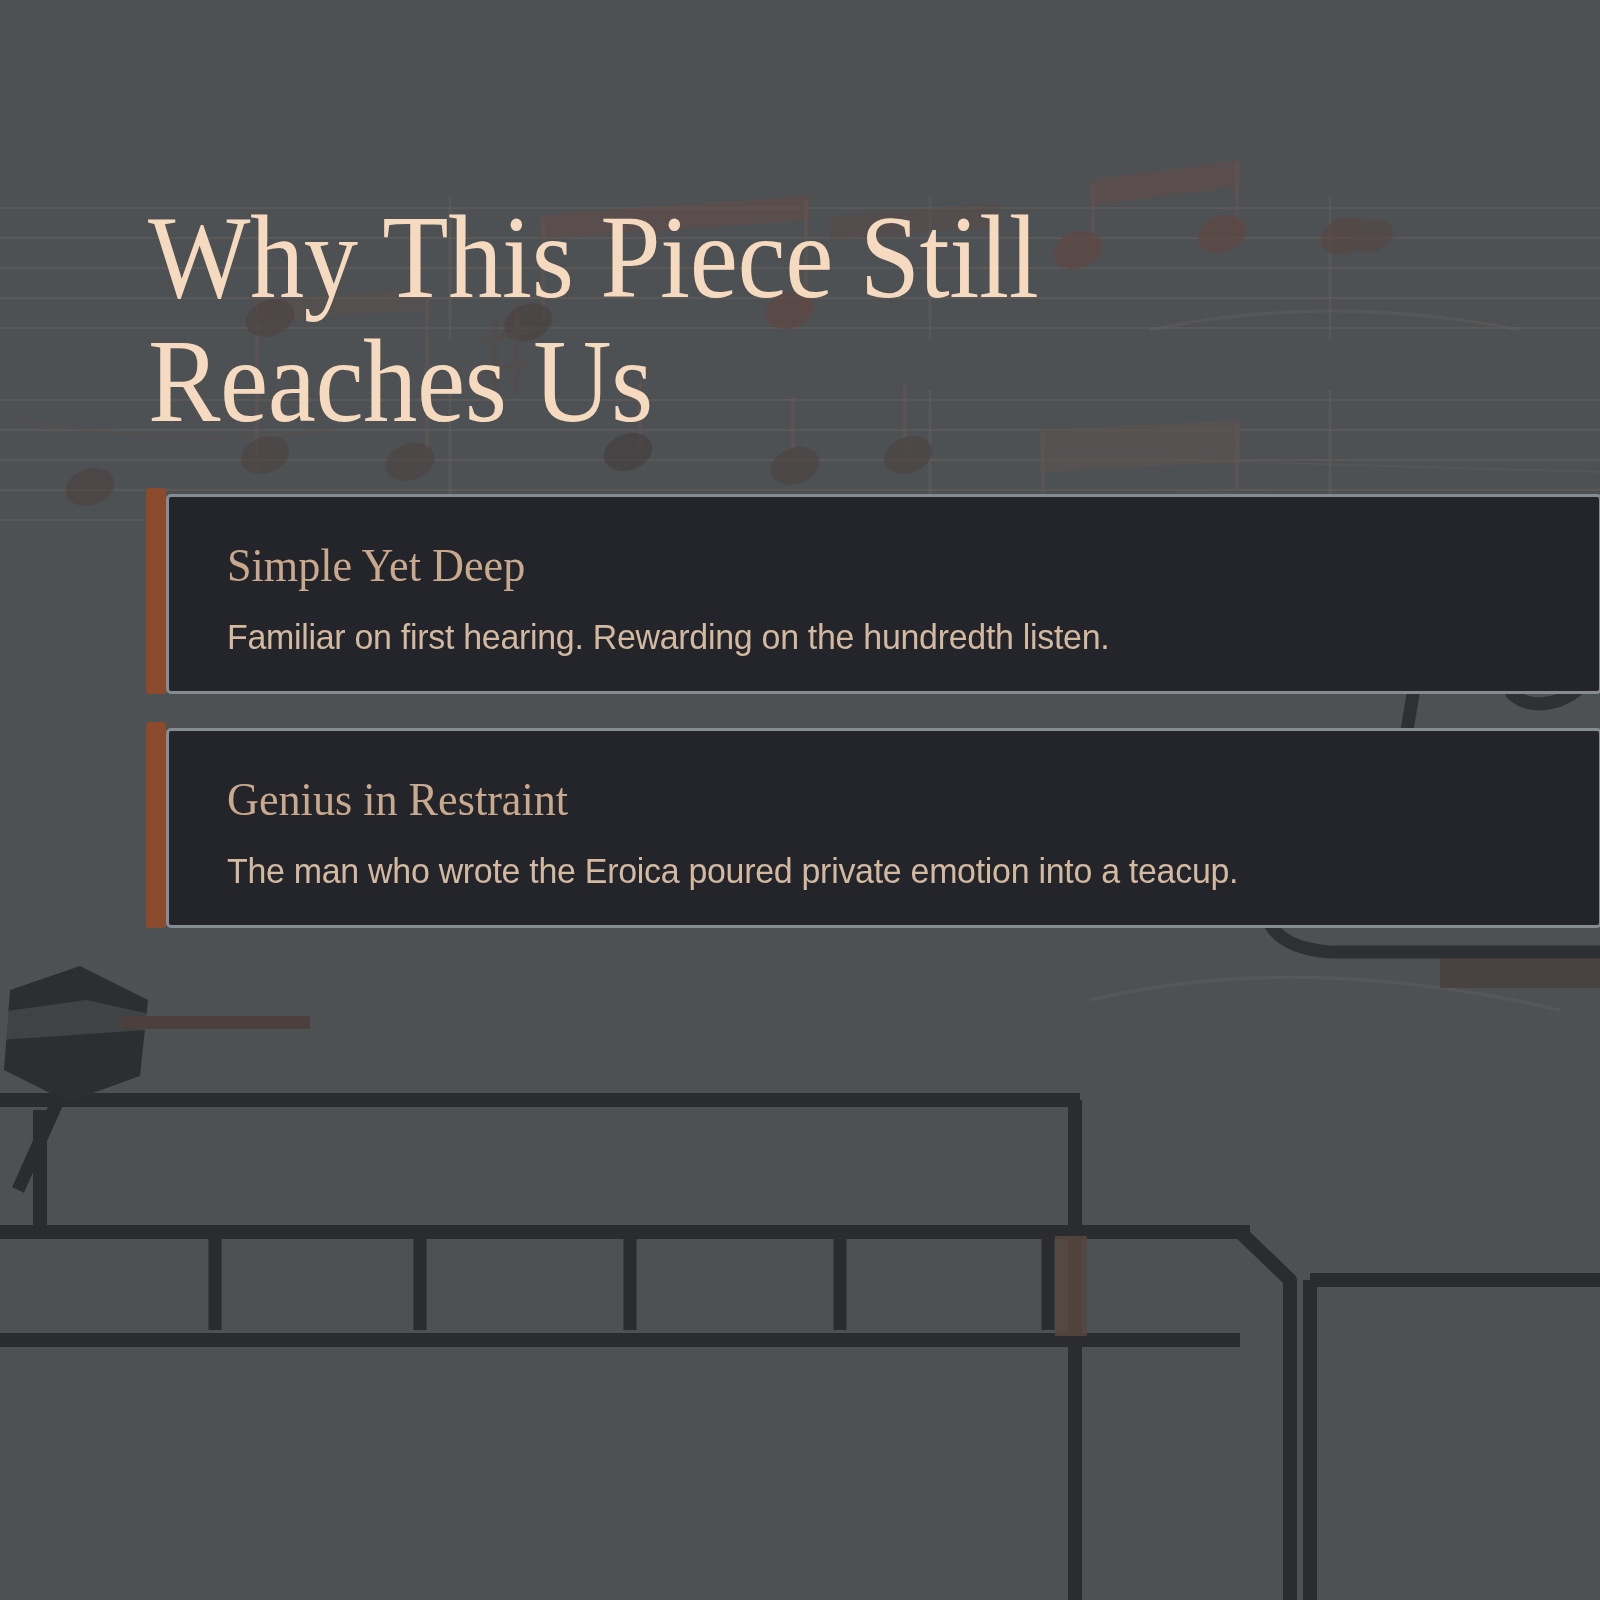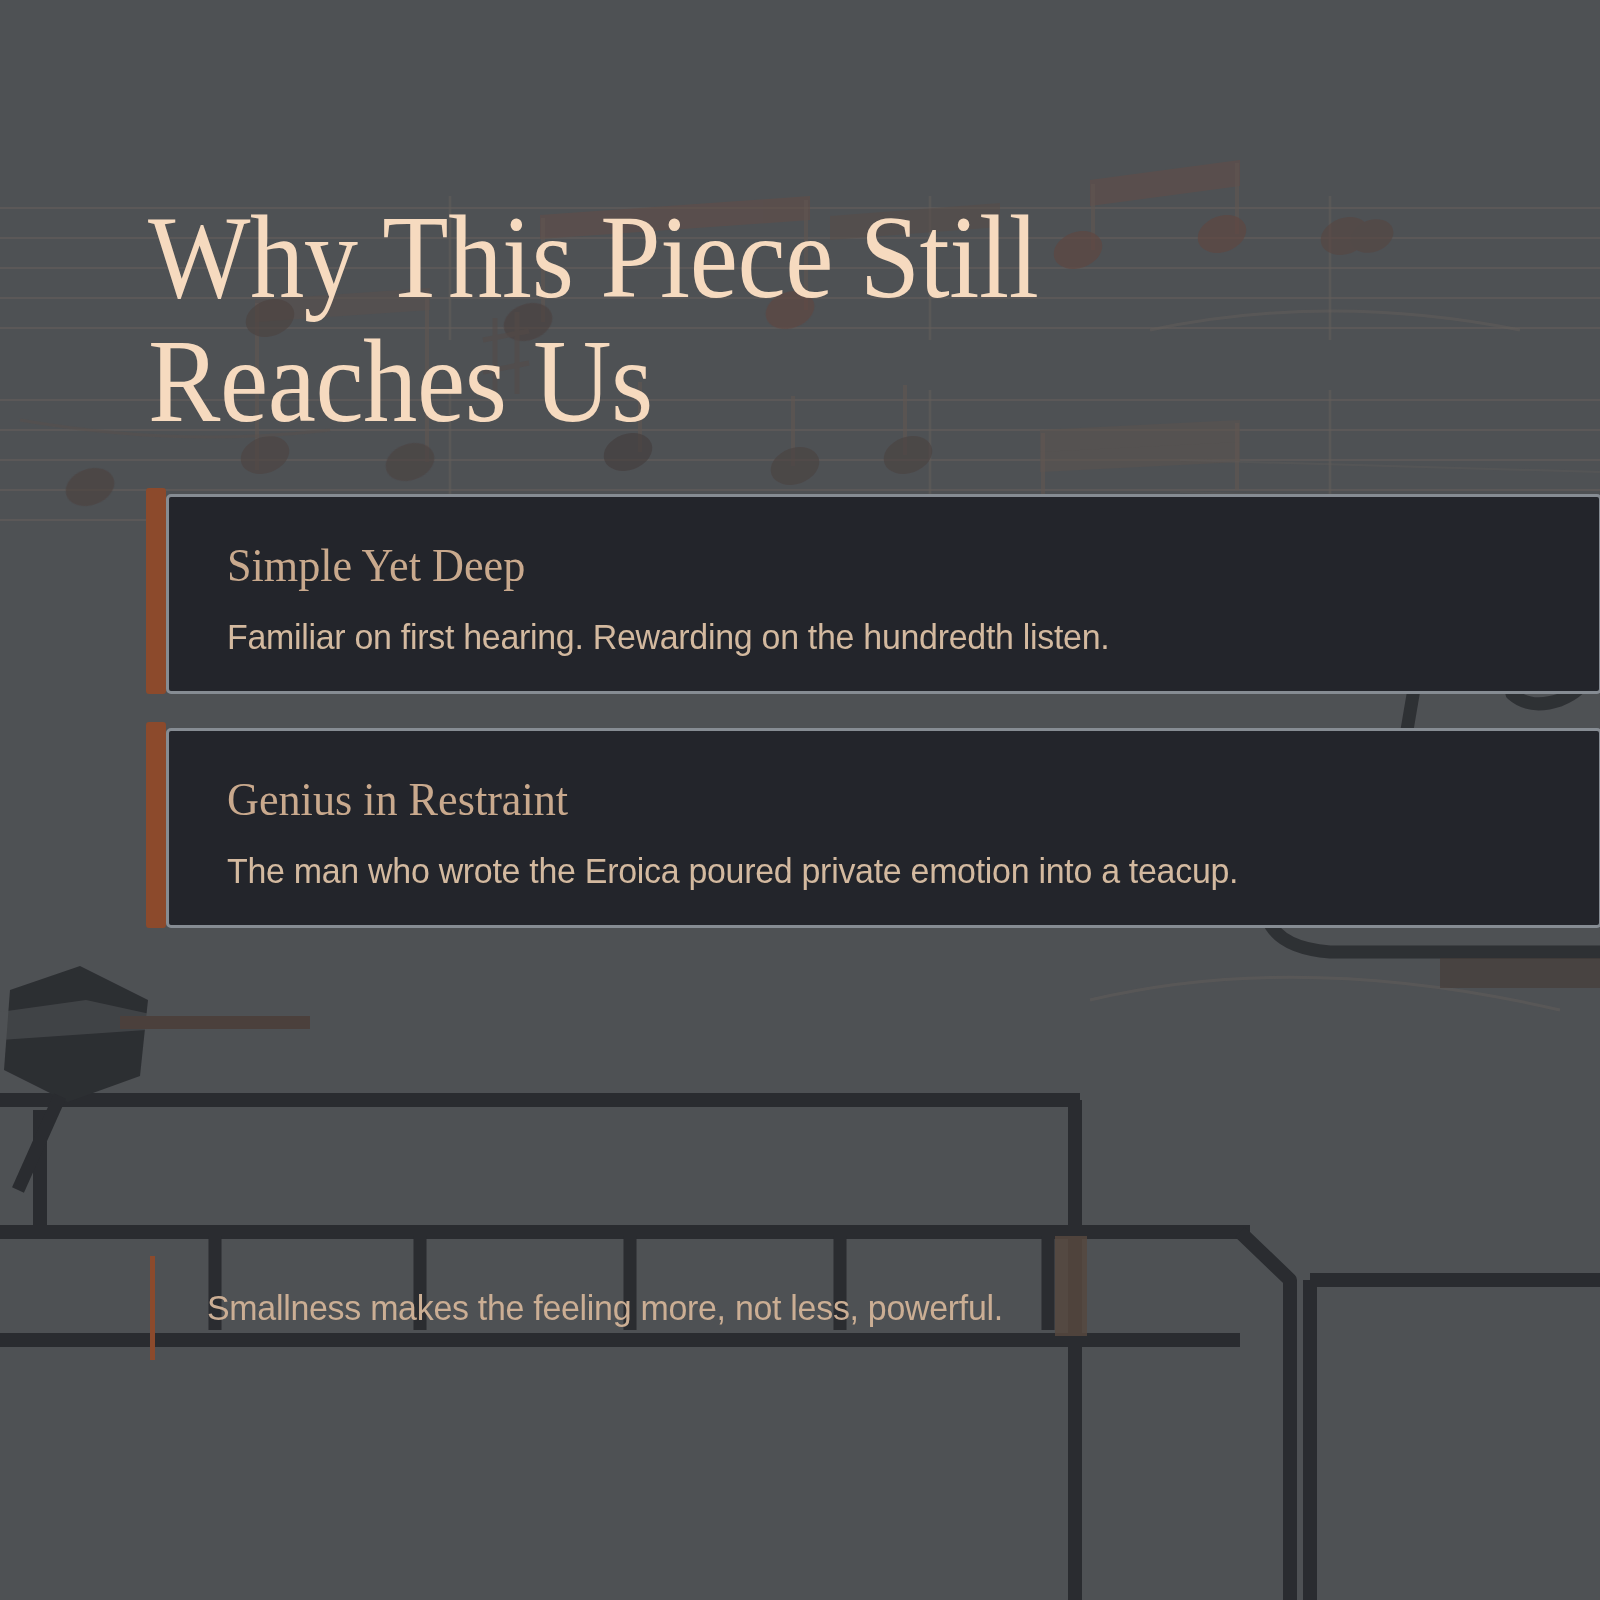--- a/index.html
+++ b/index.html
@@ -267,18 +267,14 @@
       <div class="accent-bar"></div>
       <div class="card">
         <div class="card-heading">Genius in Restraint</div>
         <div class="card-body">The man who wrote the Eroica poured private emotion into a teacup.</div>
       </div>
     </div>
 
 
   </div>
 
-  <div id="footer">
-    <div id="footer-rule"></div>
-    <div id="footer-text">Smallness makes the feeling more, not less, powerful.</div>
-  </div>
 
 </div>
 
 </body></html>

